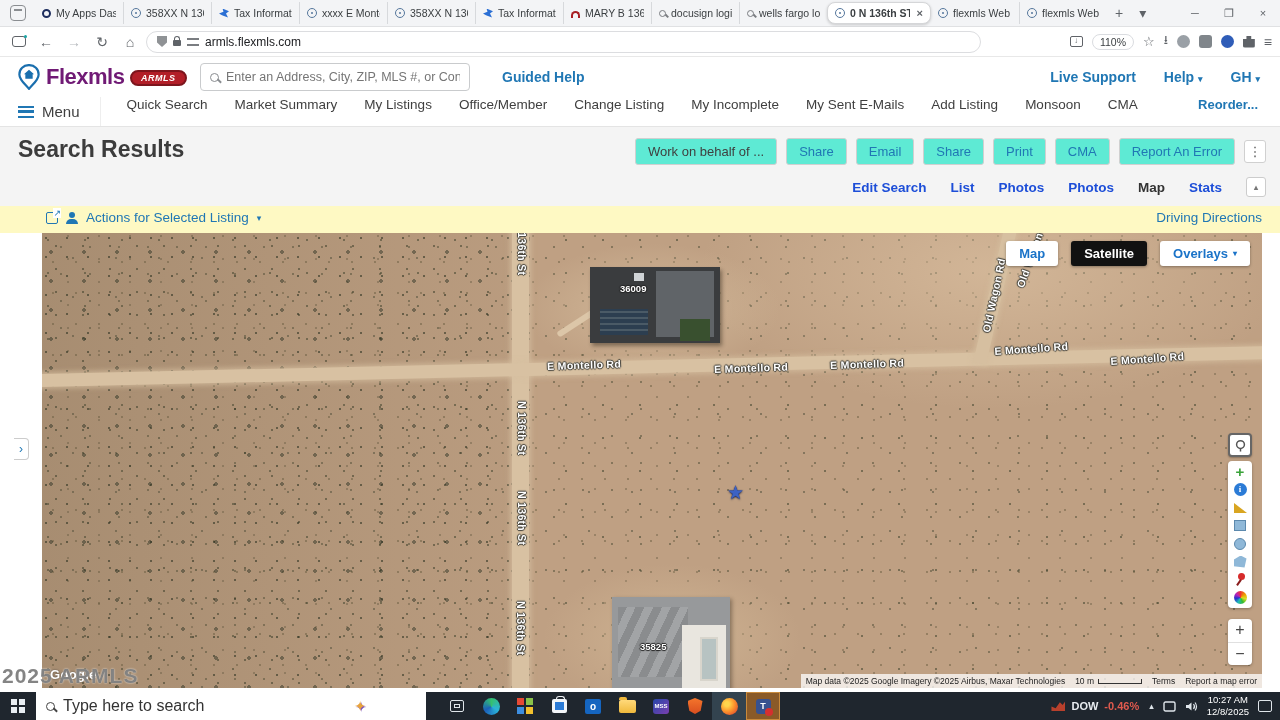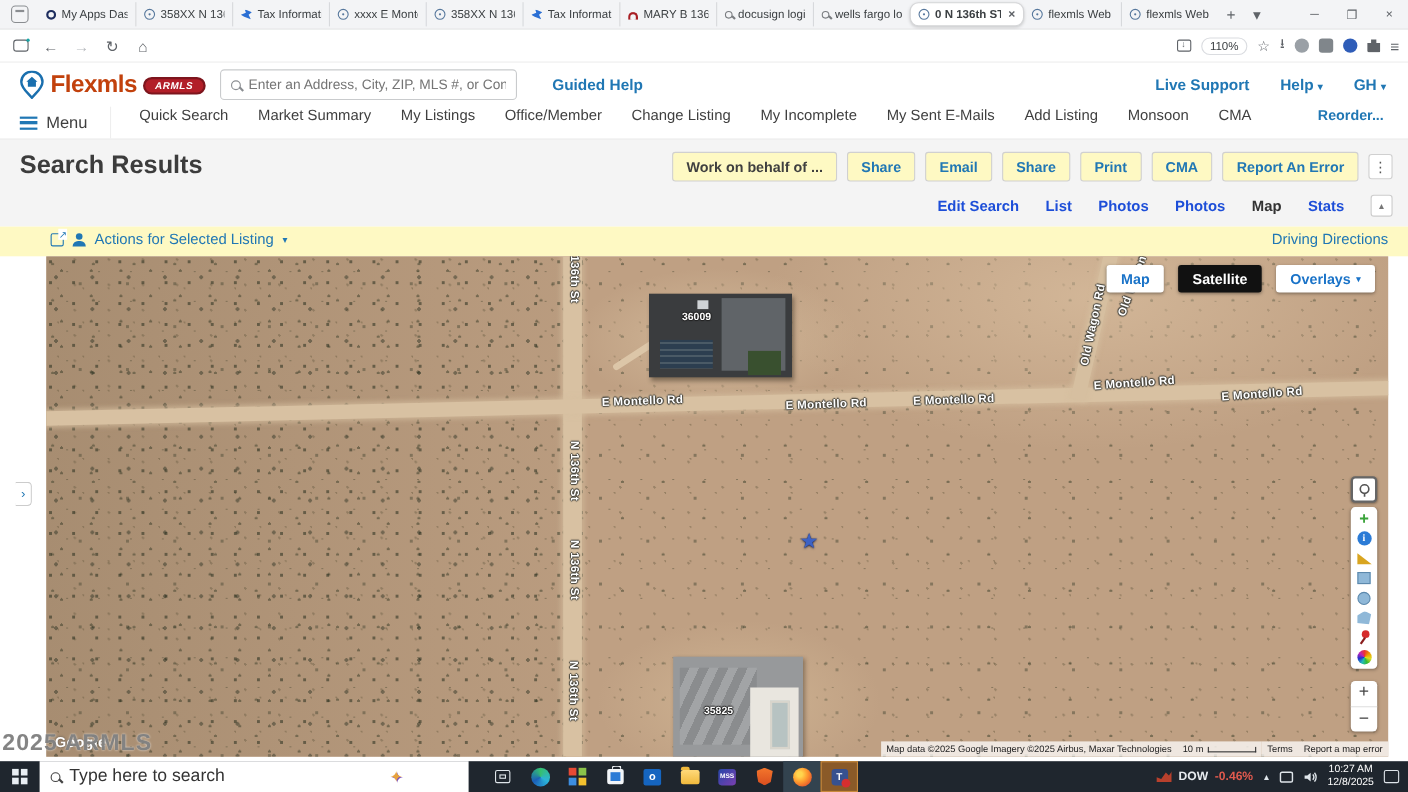--- a/index.html
+++ b/index.html
@@ -48,21 +48,21 @@
   .ext-dot { width:13px; height:13px; border-radius:50%; background:#9aa0a6; }
   .ext-sq { width:13px; height:13px; border-radius:3px; background:#80868b; }
   .ext-blue { width:13px; height:13px; border-radius:50%; background:#2f5db8; }
   .puzzle { width:12px; height:12px; background:#5f6368; border-radius:2px; clip-path:polygon(0 30%,30% 30%,30% 0,70% 0,70% 30%,100% 30%,100% 100%,0 100%); }
   .menu-ic { color:#5f6368; font-size:14px; letter-spacing:0; }
 
   
   .fx-header { position:absolute; top:57px; left:0; right:0; height:40px; background:#fff; }
   .fx-logo { position:absolute; left:18px; top:7px; display:flex; align-items:center; gap:6px; }
   .logo-pin { width:22px; height:26px; }
-  .logo-text { font-size:22px; font-weight:bold; color:#c2410c; letter-spacing:-0.5px; }
+  .logo-text { font-size:22px; font-weight:bold; color:#701a75; letter-spacing:-0.5px; }
   .armls-badge { position:absolute; left:130px; top:13px; background:#b21e28; border:2px solid #7d151d; color:#fff; font-size:9px; font-weight:bold; font-style:italic; border-radius:9px; padding:1px 9px; letter-spacing:.5px; }
   .fx-search { position:absolute; left:200px; top:6px; width:270px; height:28px; border:1px solid #c9cbcd; border-radius:4px; display:flex; align-items:center; padding:0 9px; gap:7px; background:#fff; }
   .mag { width:9px; height:9px; border:1.5px solid #8a8d91; border-radius:50%; position:relative; }
   .mag::after { content:""; position:absolute; width:5px; height:1.5px; background:#8a8d91; transform:rotate(45deg); right:-4px; bottom:-1px; }
   .fx-search input { border:none; outline:none; flex:1; font-size:12.5px; color:#333; font-family:"Liberation Sans",sans-serif; }
   .fx-search input::placeholder { color:#757575; }
   .guided-help { position:absolute; left:502px; top:12px; color:#2077b4; font-size:14px; font-weight:bold; }
   .fx-header-right { position:absolute; right:20px; top:12px; display:flex; gap:28px; align-items:center; }
   .fx-hlink { color:#2077b4; font-size:14px; font-weight:bold; }
   .chev { font-size:9px; color:#2077b4; }
@@ -74,21 +74,21 @@
   .hamb::after { content:""; position:absolute; left:0; right:0; top:2.5px; height:2.5px; background:#2077b4; }
   .menu-label { font-size:15px; color:#3f3f3f; }
   .nav-items { display:flex; gap:27px; padding-left:26px; }
   .nav-item { font-size:13.5px; color:#3f3f3f; white-space:nowrap; cursor:pointer; }
   .reorder { margin-left:auto; padding-right:22px; color:#2077b4; font-size:13px; font-weight:bold; }
 
   
   .band { position:absolute; top:127px; left:0; right:0; height:79px; background:#f4f4f4; }
   .page-title { position:absolute; left:18px; top:9px; font-size:23px; font-weight:bold; color:#3c3c3c; }
   .btn-row { position:absolute; right:14px; top:11px; display:flex; gap:9px; align-items:center; }
-  .fx-btn { background:#fef9c3; border:1px solid #d0d0d0; border-radius:3px; padding:5px 12px; font-size:13px; font-weight:bold; color:#2077b4; white-space:nowrap; cursor:pointer; }
+  .fx-btn { background:#5eead4; border:1px solid #d0d0d0; border-radius:3px; padding:5px 12px; font-size:13px; font-weight:normal; color:#2077b4; white-space:nowrap; cursor:pointer; }
   .fx-btn.dark { color:#3f3f3f; }
   .kebab { background:#fff; border:1px solid #d0d0d0; border-radius:3px; width:22px; padding:3px 0; text-align:center; color:#555; font-size:13px; }
   .view-tabs { position:absolute; right:14px; top:50px; display:flex; gap:24px; align-items:center; }
   .vtab { font-size:13.5px; font-weight:bold; color:#1d4ed8; cursor:pointer; }
   .vtab.active { color:#333; }
   .collapse-box { width:20px; height:20px; background:#fff; border:1px solid #ccc; border-radius:3px; text-align:center; font-size:9px; color:#777; line-height:19px; }
 
   
   .actions-row { position:absolute; top:206px; left:0; right:0; height:27px; background:#fef9c3; }
   .act-left { position:absolute; left:46px; top:4px; display:flex; align-items:center; gap:8px; }
@@ -280,20 +280,26 @@
     <div class="winbtn">×</div>
   </div>
 </div>
 
 <div class="toolbar">
   <div class="splitview"></div>
   <div class="nav-ic">←</div>
   <div class="nav-ic dim">→</div>
   <div class="nav-ic">↻</div>
   <div class="nav-ic">⌂</div>
+  <div class="urlbar">
+    <div class="shield"></div>
+    <div class="lockic"></div>
+    <div class="tubes"></div>
+    <div class="url-text">armls.flexmls.com</div>
+  </div>
   <div class="tb-right">
     <div class="save-ic"></div>
     <div class="zoom-chip">110%</div>
     <div class="star">☆</div>
     <div class="dl-ic">⭳</div>
     <div class="ext-dot"></div>
     <div class="ext-sq"></div>
     <div class="ext-blue"></div>
     <div class="puzzle"></div>
     <div class="menu-ic">≡</div>

